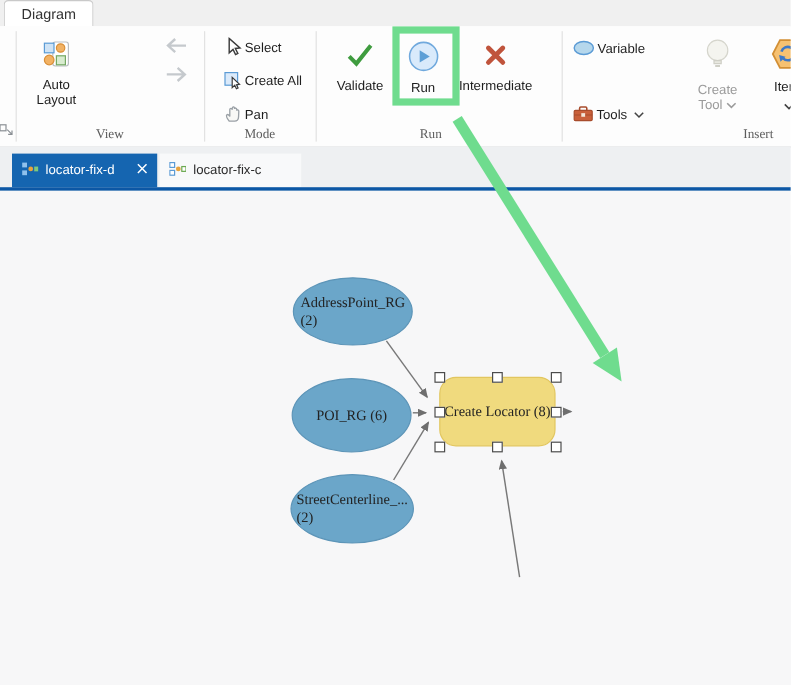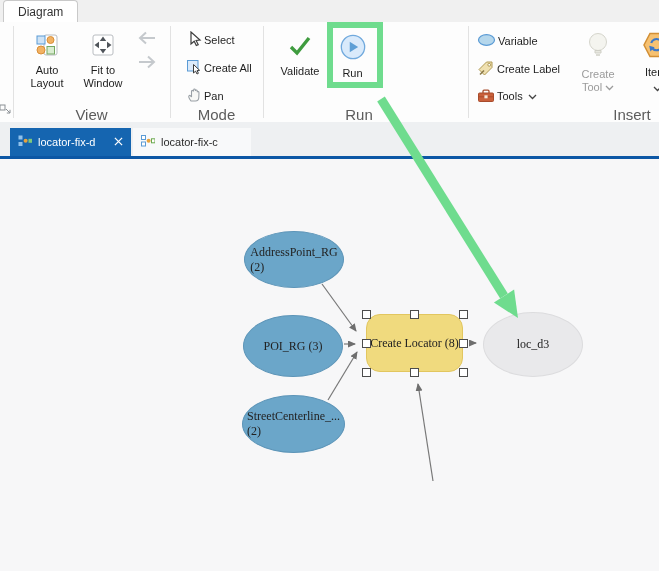--- a/index.html
+++ b/index.html
@@ -10,21 +10,21 @@
   
   .topstrip{position:absolute;left:0;top:0;width:659px;height:22px;background:#f0f0f0;}
   .context-tab{position:absolute;left:3px;top:0;height:21px;padding:0 14px;background:#fff;
     border:1px solid #c9c9c9;border-bottom:none;border-radius:4px 4px 0 0;
     display:flex;align-items:center;font-size:12px;color:#333;}
 
   
   .ribbon{position:absolute;left:0;top:22px;width:659px;height:100px;background:#fdfdfd;
     border-bottom:1px solid #d9d9d9;overflow:hidden;}
   .rsep{position:absolute;top:4px;height:92px;width:1px;background:#e2e2e2;}
-  .gname{position:absolute;top:84px;height:14px;font-size:15px;color:#5c5c5c;text-align:center;}
+  .gname{position:absolute;top:84px;height:14px;font-size:11px;color:#5c5c5c;text-align:center;font-family:Liberation Serif, serif;}
   .big-btn{position:absolute;display:flex;flex-direction:column;align-items:center;
     font-size:11px;color:#1e1e1e;line-height:13px;text-align:center;cursor:default;}
   .big-btn .ic{margin-bottom:3px;}
   .menu-row{position:absolute;height:18px;display:flex;align-items:center;gap:2px;
     font-size:11px;color:#1e1e1e;white-space:nowrap;}
   .disabled{color:#9b9b9b;}
   .chev{margin-left:3px;}
   .nav-arrow{position:absolute;}
 
   
@@ -75,33 +75,20 @@
       <span class="ic">
         <svg width="26" height="26" viewBox="0 0 26 26">
           <rect x="10" y="3" width="13" height="20" rx="2" fill="#fff" stroke="#b9bdc1"></rect>
           <rect x="3" y="4" width="8" height="8" fill="#cfe3f5" stroke="#5b9bd5"></rect>
           <circle cx="16.5" cy="8" r="3.5" fill="#f2b264" stroke="#d98f37"></circle>
           <circle cx="7" cy="18" r="4" fill="#f2b264" stroke="#d98f37"></circle>
           <rect x="13" y="14.5" width="7.5" height="7.5" fill="#d9ecd0" stroke="#74a863"></rect>
         </svg></span>
       <span>Auto Layout</span>
     </div>
-    <div class="big-btn" style="left:76px;top:10px;width:54px">
-      <span class="ic">
-        <svg width="26" height="26" viewBox="0 0 26 26">
-          <rect x="3" y="3" width="20" height="20" rx="2" fill="#fff" stroke="#b9bdc1"></rect>
-          <g fill="#4f545a">
-            <polygon points="13,4.5 9.8,9 16.2,9"></polygon>
-            <polygon points="13,21.5 9.8,17 16.2,17"></polygon>
-            <polygon points="4.5,13 9,9.8 9,16.2"></polygon>
-            <polygon points="21.5,13 17,9.8 17,16.2"></polygon>
-          </g>
-        </svg></span>
-      <span>Fit to Window</span>
-    </div>
     <span class="nav-arrow" style="left:137px;top:9px">
       <svg width="20" height="14" viewBox="0 0 20 14" fill="none" stroke="#c5c9cd" stroke-width="2">
         <path d="M18,7 H3 M9,1.5 L3,7 L9,12.5"></path>
         </svg></span>
     <span class="nav-arrow" style="left:137px;top:33px">
       <svg width="20" height="14" viewBox="0 0 20 14" fill="none" stroke="#c5c9cd" stroke-width="2">
         <path d="M2,7 H17 M11,1.5 L17,7 L11,12.5"></path>
         </svg></span>
     <span style="position:absolute;left:0px;top:79px">
       <svg width="12" height="12" viewBox="0 0 12 12" fill="none" stroke="#8a8f94">
@@ -143,37 +130,35 @@
       <span>Validate</span>
     </div>
     <div class="big-btn" style="left:329px;top:11px;width:47px">
       <span class="ic">
         <svg width="28" height="28" viewBox="0 0 30 30">
           <circle cx="15" cy="15" r="12.5" fill="#d9eafb" stroke="#70a9dd" stroke-width="1.4"></circle>
           <polygon points="11.5,9.5 11.5,20.5 20.5,15" style="fill:var(--run-icon-blue,#5d9fd6)"></polygon>
         </svg></span>
       <span>Run</span>
     </div>
+    <div class="big-btn" style="left:369px;top:11px;width:88px">
+      <span class="ic">
+        <svg width="26" height="26" viewBox="0 0 26 26" fill="none">
+          <path d="M7,7 L19,19 M19,7 L7,19" style="stroke:var(--intermediate-red,#c0543c)" stroke-width="4" stroke-linecap="round"></path>
+        </svg></span>
+      <span>Intermediate</span>
+    </div>
     <div class="gname" style="left:263px;width:192px">Run</div>
 
     <div class="menu-row" style="left:477px;top:10px">
       <span>
         <svg width="19" height="14" viewBox="0 0 19 14">
           <ellipse cx="9.5" cy="7" rx="8" ry="5.4" fill="#b5d7ec" stroke="#5b9bd5" stroke-width="1.2"></ellipse>
         </svg></span>
       <span>Variable</span>
-    </div>
-    <div class="menu-row" style="left:477px;top:38px">
-      <span>
-        <svg width="18" height="17" viewBox="0 0 18 17">
-          <path d="M2,9.5 L9.5,2 L15,2 L15,7.5 L7.5,15 Z" fill="#efe0b0" stroke="#b09a55"></path>
-          <circle cx="12.2" cy="4.8" r="1.4" fill="#fff" stroke="#b09a55"></circle>
-          <path d="M3,14.5 L7,10.5" stroke="#8a7a4a" stroke-width="1.6"></path>
-        </svg></span>
-      <span>Create Label</span>
     </div>
     <div class="menu-row" style="left:477px;top:65px">
       <span>
         <svg width="18" height="17" viewBox="0 0 18 17">
           <rect x="1.5" y="6" width="15" height="8.5" rx="1" fill="#c9603b" stroke="#a84c2c"></rect>
           <path d="M6,6 V4.2 a1,1 0 0 1 1,-1 h4 a1,1 0 0 1 1,1 V6" fill="none" stroke="#a84c2c" stroke-width="1.3"></path>
           <path d="M1.5,9.8 H16.5" stroke="#a84c2c" stroke-width="0.9"></path>
           <rect x="7.4" y="8.3" width="3.2" height="3" fill="#f4e6d8"></rect>
         </svg></span>
       <span>Tools</span>
@@ -239,31 +224,28 @@
   </div>
   <div class="tab-underline"></div>
 
   <div class="canvas"></div>
 
   <div class="node ellipse data-node" style="left:244px;top:231px;width:100px;height:57px">
     <span class="lbl">AddressPoint_RG
 (2)</span>
   </div>
   <div class="node ellipse data-node" style="left:243px;top:315px;width:100px;height:62px">
-    <span class="lbl">POI_RG (3)</span>
+    <span class="lbl">POI_RG (6)</span>
   </div>
   <div class="node ellipse data-node" style="left:242px;top:395px;width:103px;height:58px">
     <span class="lbl">StreetCenterline_...
 (2)</span>
   </div>
   <div class="node tool-node" style="left:366px;top:314px;width:97px;height:58px">
     <span class="lbl" style="white-space:nowrap">Create Locator (8)</span>
-  </div>
-  <div class="node ellipse out-node" style="left:483px;top:312px;width:100px;height:65px">
-    <span class="lbl">loc_d3</span>
   </div>
 
   <div class="handle" style="left:361.5px;top:309.5px"></div>
   <div class="handle" style="left:409.5px;top:309.5px"></div>
   <div class="handle" style="left:458.5px;top:309.5px"></div>
   <div class="handle" style="left:361.5px;top:338.5px"></div>
   <div class="handle" style="left:458.5px;top:338.5px"></div>
   <div class="handle" style="left:361.5px;top:367.5px"></div>
   <div class="handle" style="left:409.5px;top:367.5px"></div>
   <div class="handle" style="left:458.5px;top:367.5px"></div>

